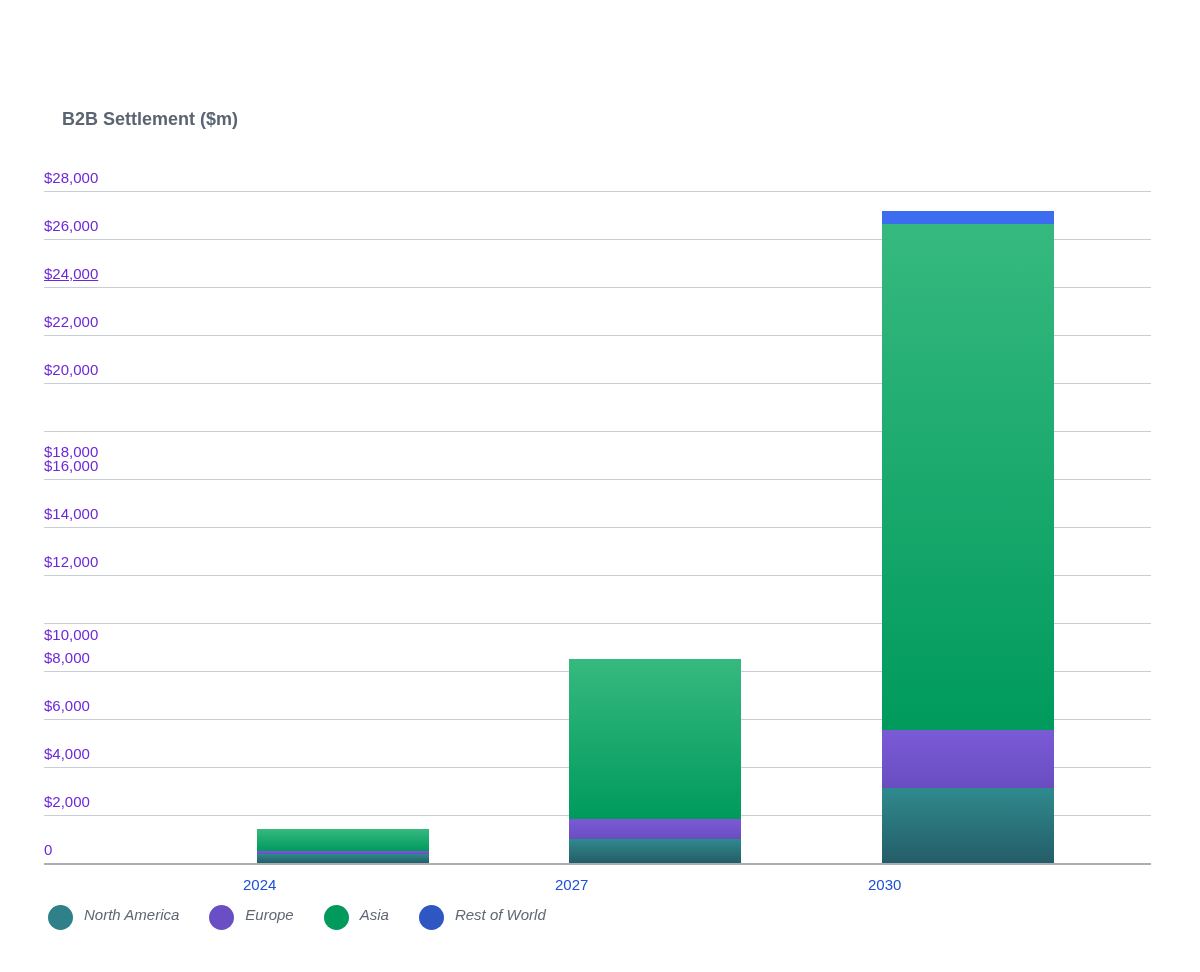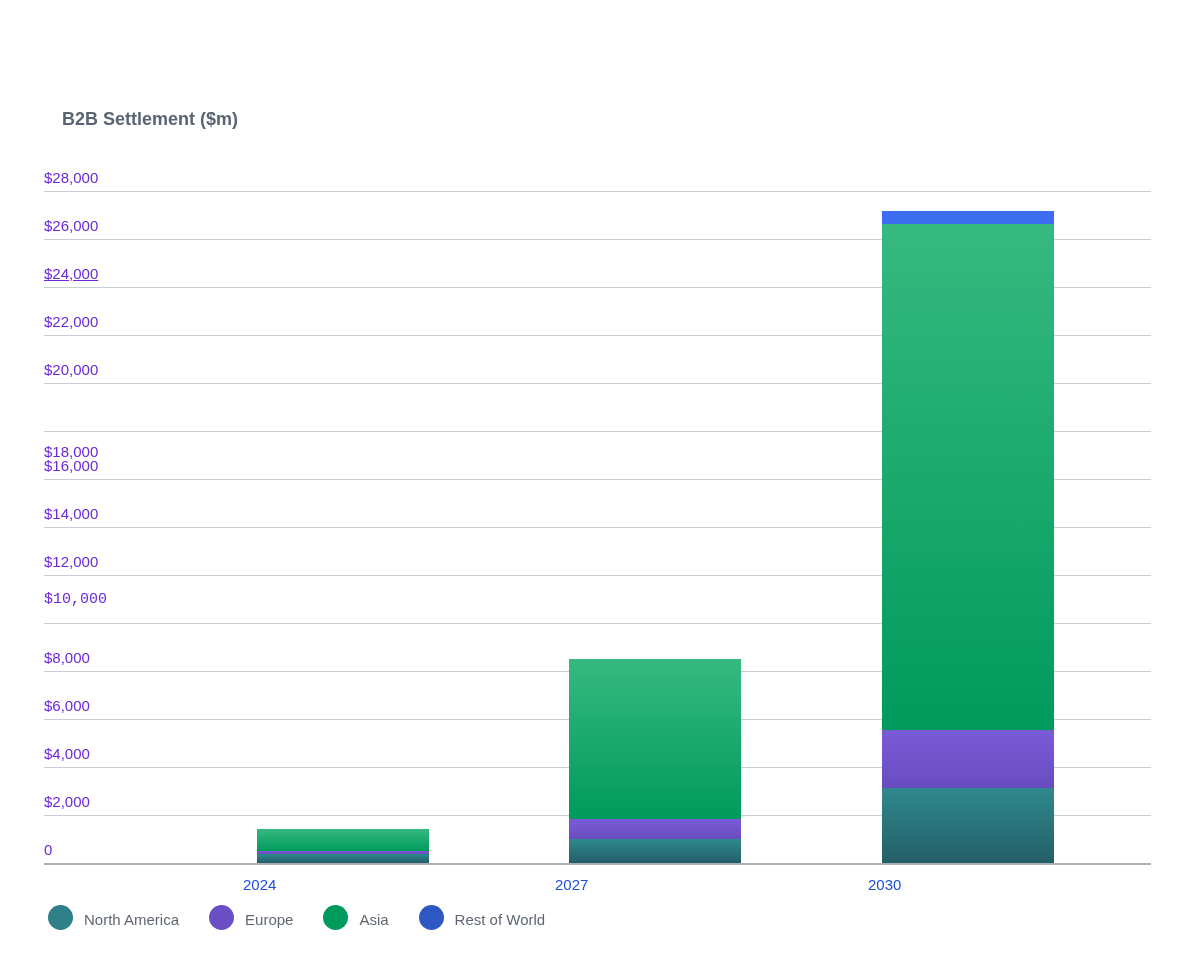--- a/index.html
+++ b/index.html
@@ -127,22 +127,23 @@
   .legend {
     position: absolute;
     left: 48px;
     top: 905px;
     display: flex;
     align-items: center;
     gap: 0px;
   }
   .legend-item {
     display: flex;
-    align-items: flex-end;
+    align-items: flex-start;
     margin-right: 30px;
+    font-style: italic;
   }
   .legend-swatch {
     width: 25px;
     height: 25px;
     border-radius: 50%;
     margin-right: 11px;
     flex: 0 0 auto;
   }
   .legend-label {
     font-size: 15px;
@@ -172,21 +173,21 @@
         <div class="ytick-label" style="top: 211px;">$20,000</div>
         <div class="gridline" style="top: 281px;"></div>
         <div class="ytick-label" style="top: 259px; margin-top: 34px;">$18,000</div>
         <div class="gridline" style="top: 329px;"></div>
         <div class="ytick-label" style="top: 307px;">$16,000</div>
         <div class="gridline" style="top: 377px;"></div>
         <div class="ytick-label" style="top: 355px;">$14,000</div>
         <div class="gridline" style="top: 425px;"></div>
         <div class="ytick-label" style="top: 403px;">$12,000</div>
         <div class="gridline" style="top: 473px;"></div>
-        <div class="ytick-label" style="top: 441px; font-family: Liberation Mono, monospace;">$10,000</div>
+        <div class="ytick-label" style="top: 476px;">$10,000</div>
         <div class="gridline" style="top: 521px;"></div>
         <div class="ytick-label" style="top: 499px;">$8,000</div>
         <div class="gridline" style="top: 569px;"></div>
         <div class="ytick-label" style="top: 547px;">$6,000</div>
         <div class="gridline" style="top: 617px;"></div>
         <div class="ytick-label" style="top: 595px;">$4,000</div>
         <div class="gridline" style="top: 665px;"></div>
         <div class="ytick-label" style="top: 643px;">$2,000</div>
         <div class="gridline axis-base" style="top: 713px;"></div>
         <div class="ytick-label" style="top: 691px;">0</div>

